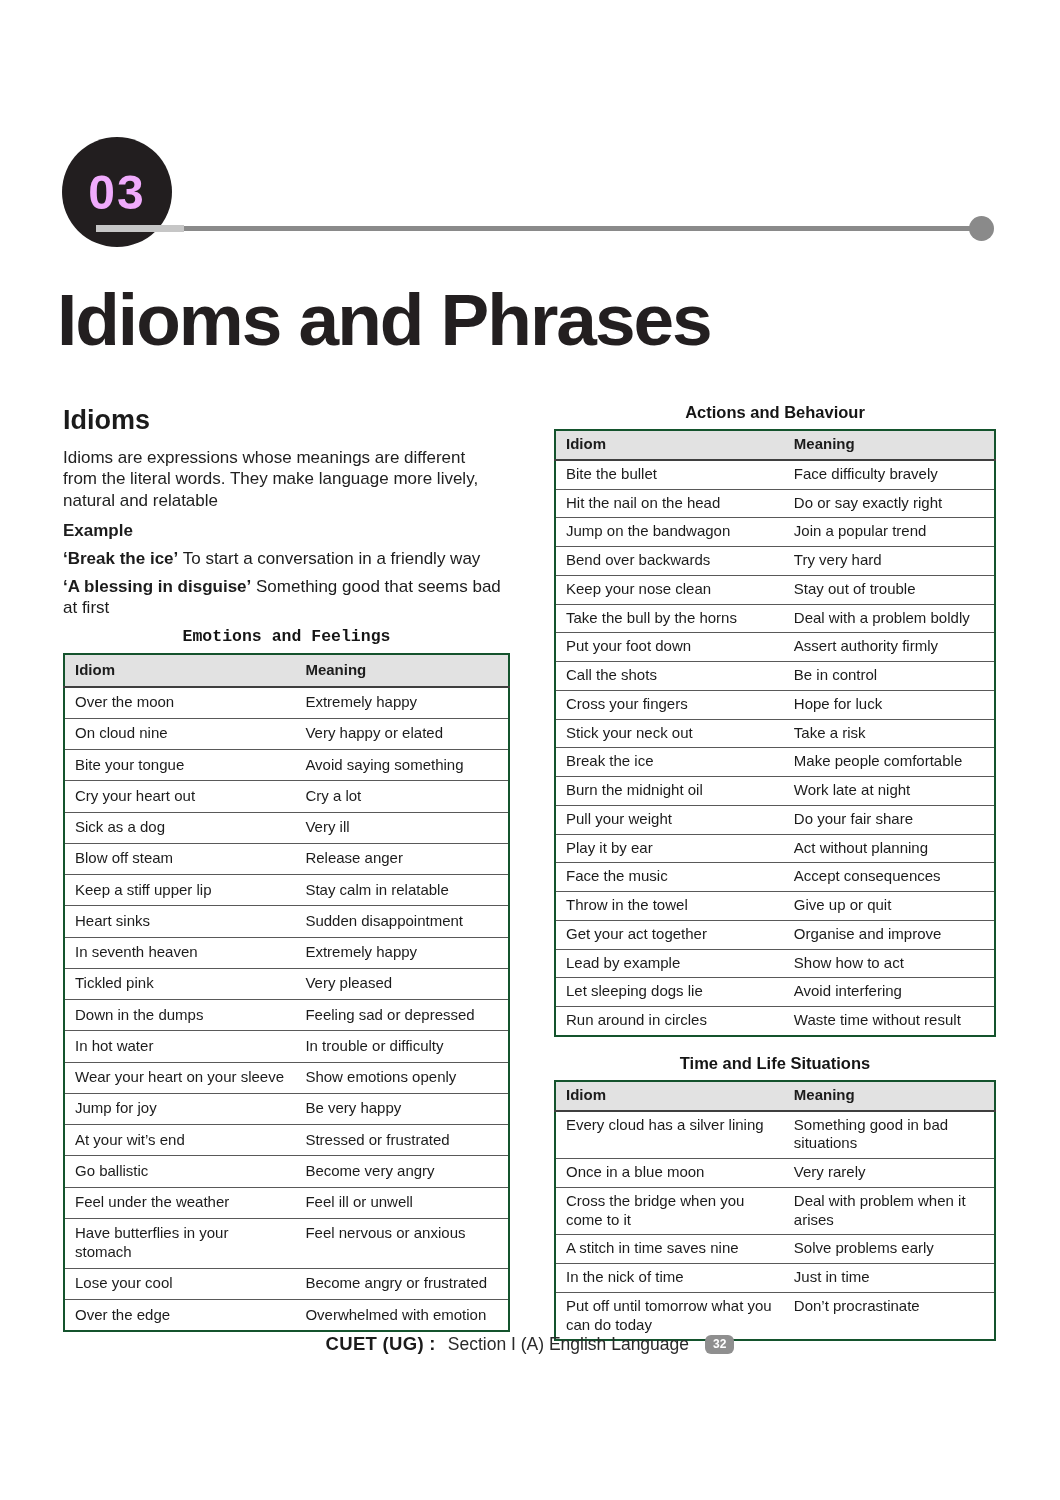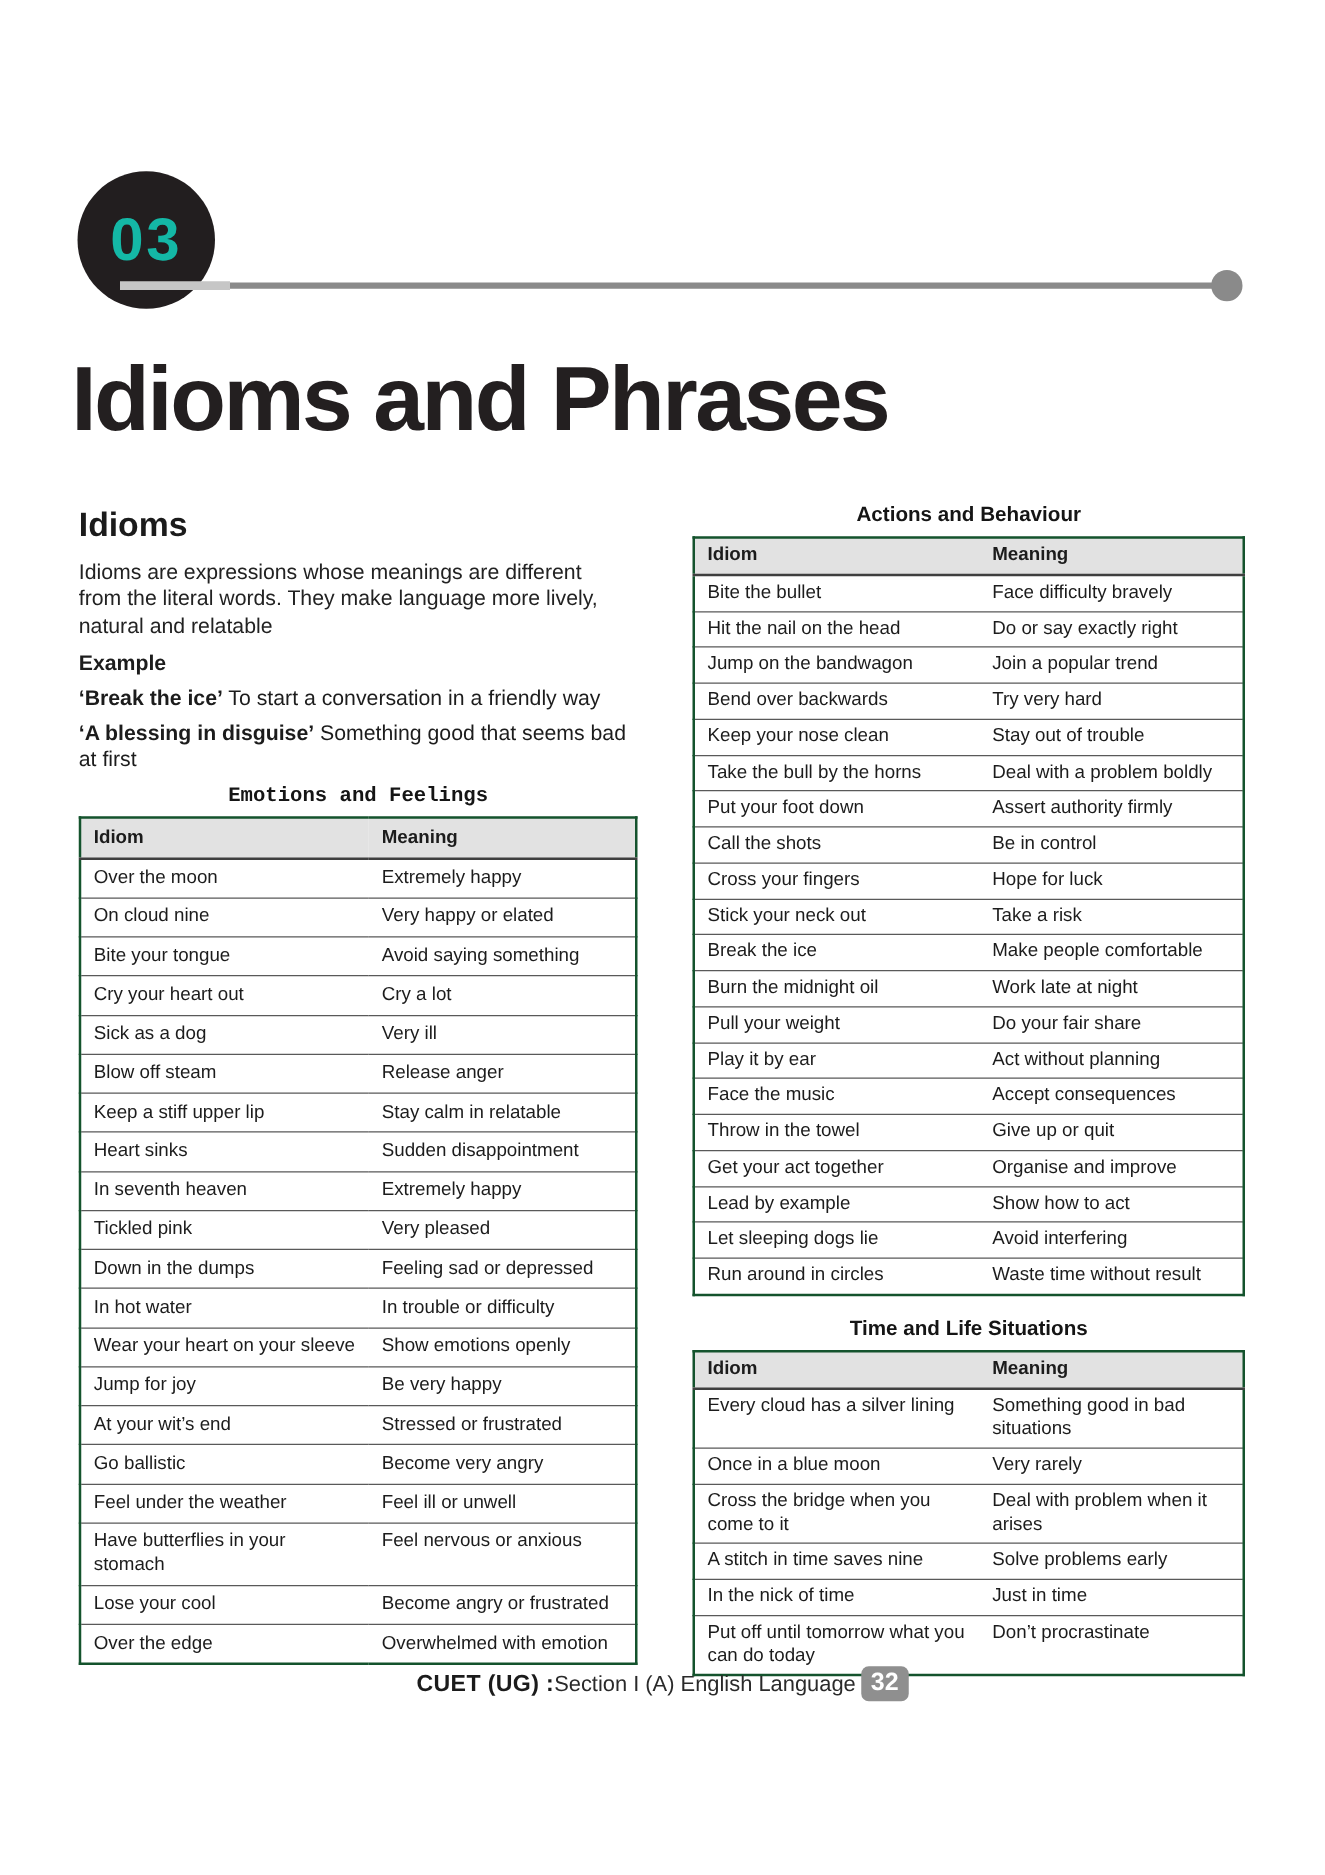--- a/index.html
+++ b/index.html
@@ -10,21 +10,21 @@
     background:#ffffff;
     font-family:"Liberation Sans","DejaVu Sans",sans-serif;
     color:#1c1c1c;
     overflow:hidden;
   }
 
   
   .chapter-circle {
     position:absolute; left:62px; top:137px;
     width:110px; height:110px; border-radius:50%;
-    background:#221e1f; color:#14b8a6;
+    background:#221e1f; color:#f0abfc;
     display:flex; align-items:center; justify-content:center;
     font-size:48px; font-weight:bold; letter-spacing:2px;text-align:right;
   }
   .rule-light {
     position:absolute; left:96px; top:225px;
     width:88px; height:7px; background:#c6c6c6; z-index:3;
   }
   .rule-dark {
     position:absolute; left:184px; top:226px;
     width:788px; height:5px; background:#8a8a8a;
@@ -70,27 +70,27 @@
   table.idiom-table th {
     background:#e2e2e2; font-weight:bold;
     border-bottom:2px solid #3f3f3f;
   }
   table.idiom-table th:first-child, table.idiom-table td:first-child { width:52%; }
   table.roomy th, table.roomy td { padding-top:5.5px; padding-bottom:6px; }
 
   
   .footer {
     position:absolute; left:0; top:1333px; width:100%;
-    display:flex; align-items:center; justify-content:center; gap:0;
+    display:flex; align-items:center; justify-content:center; gap:12px;
   }
   .footer-book { font-size:18.5px; font-weight:bold; color:#1b1b1b; letter-spacing:0.3px; }
   .footer-section { font-size:17.5px; color:#2a2a2a; }
   .page-badge {
     background:#8f8f8f; color:#ffffff;
-    font-size:20px; font-weight:bold;
+    font-size:12px; font-weight:bold;
     border-radius:6px; padding:2px 8px 3px 8px; margin-left:4px;
   }
 </style>
 </head>
 <body>
 
 <div class="page">
 
   <div class="rule-dark"></div>
   <div class="rule-dot"></div>

